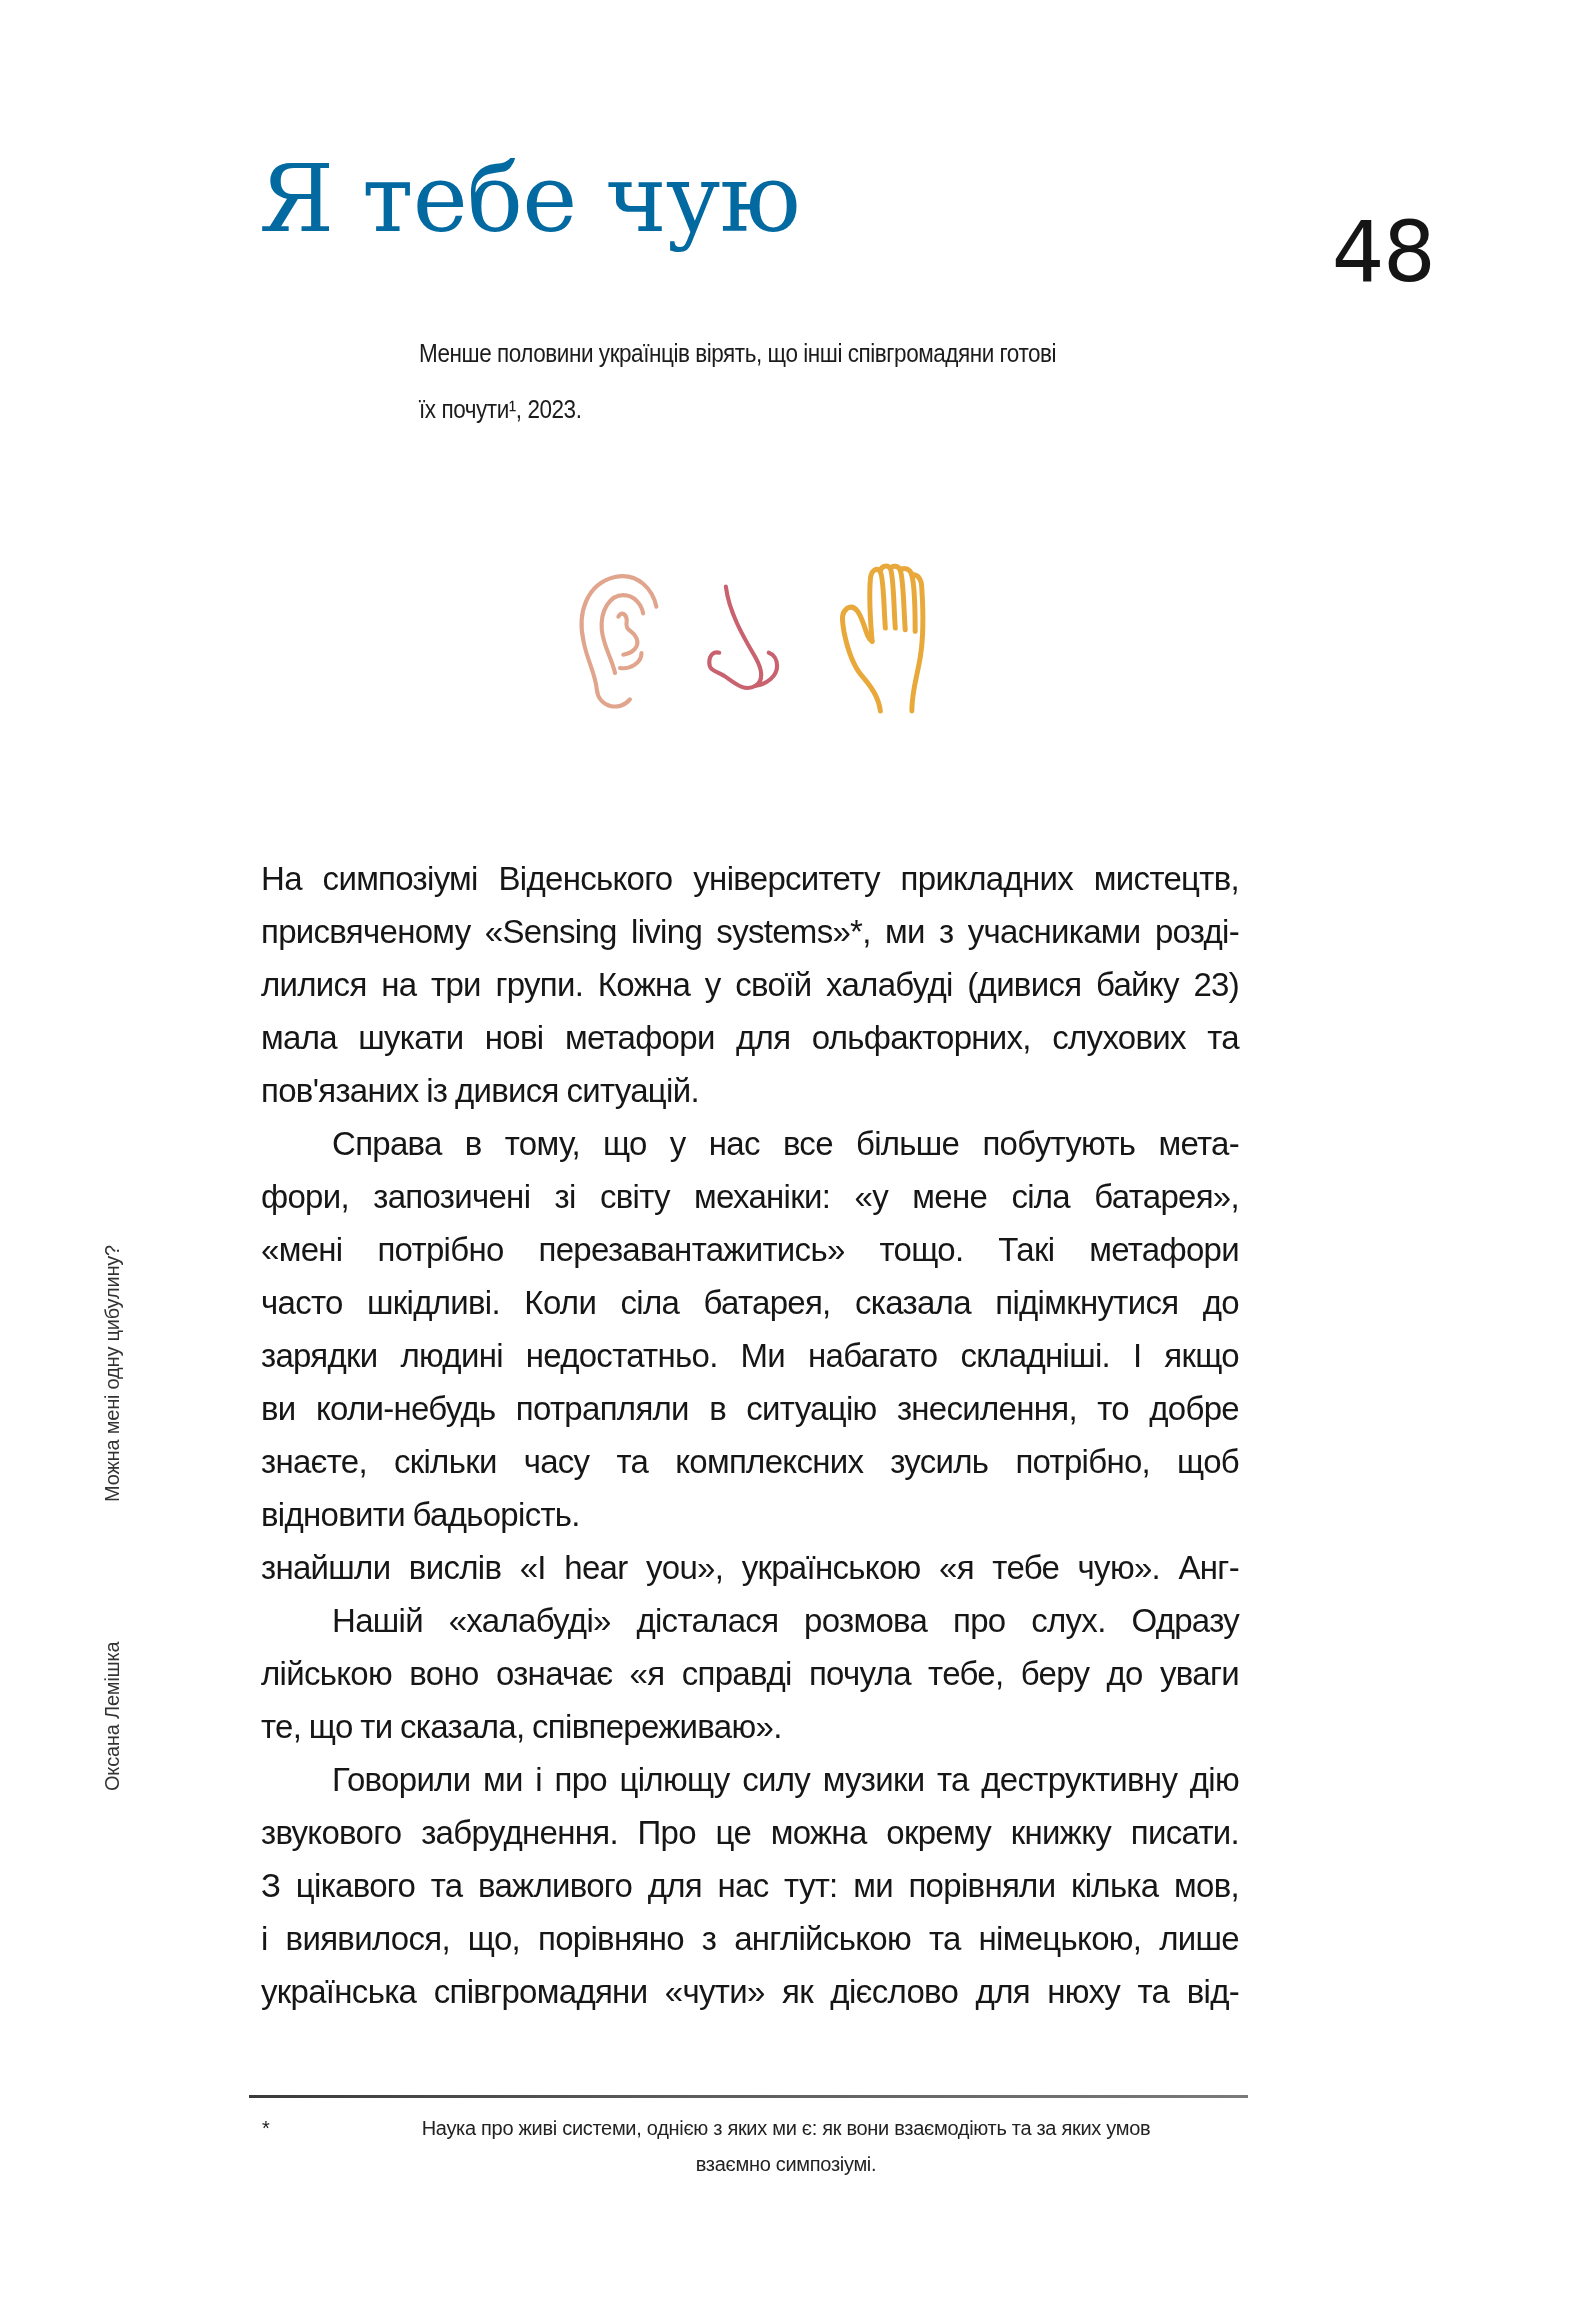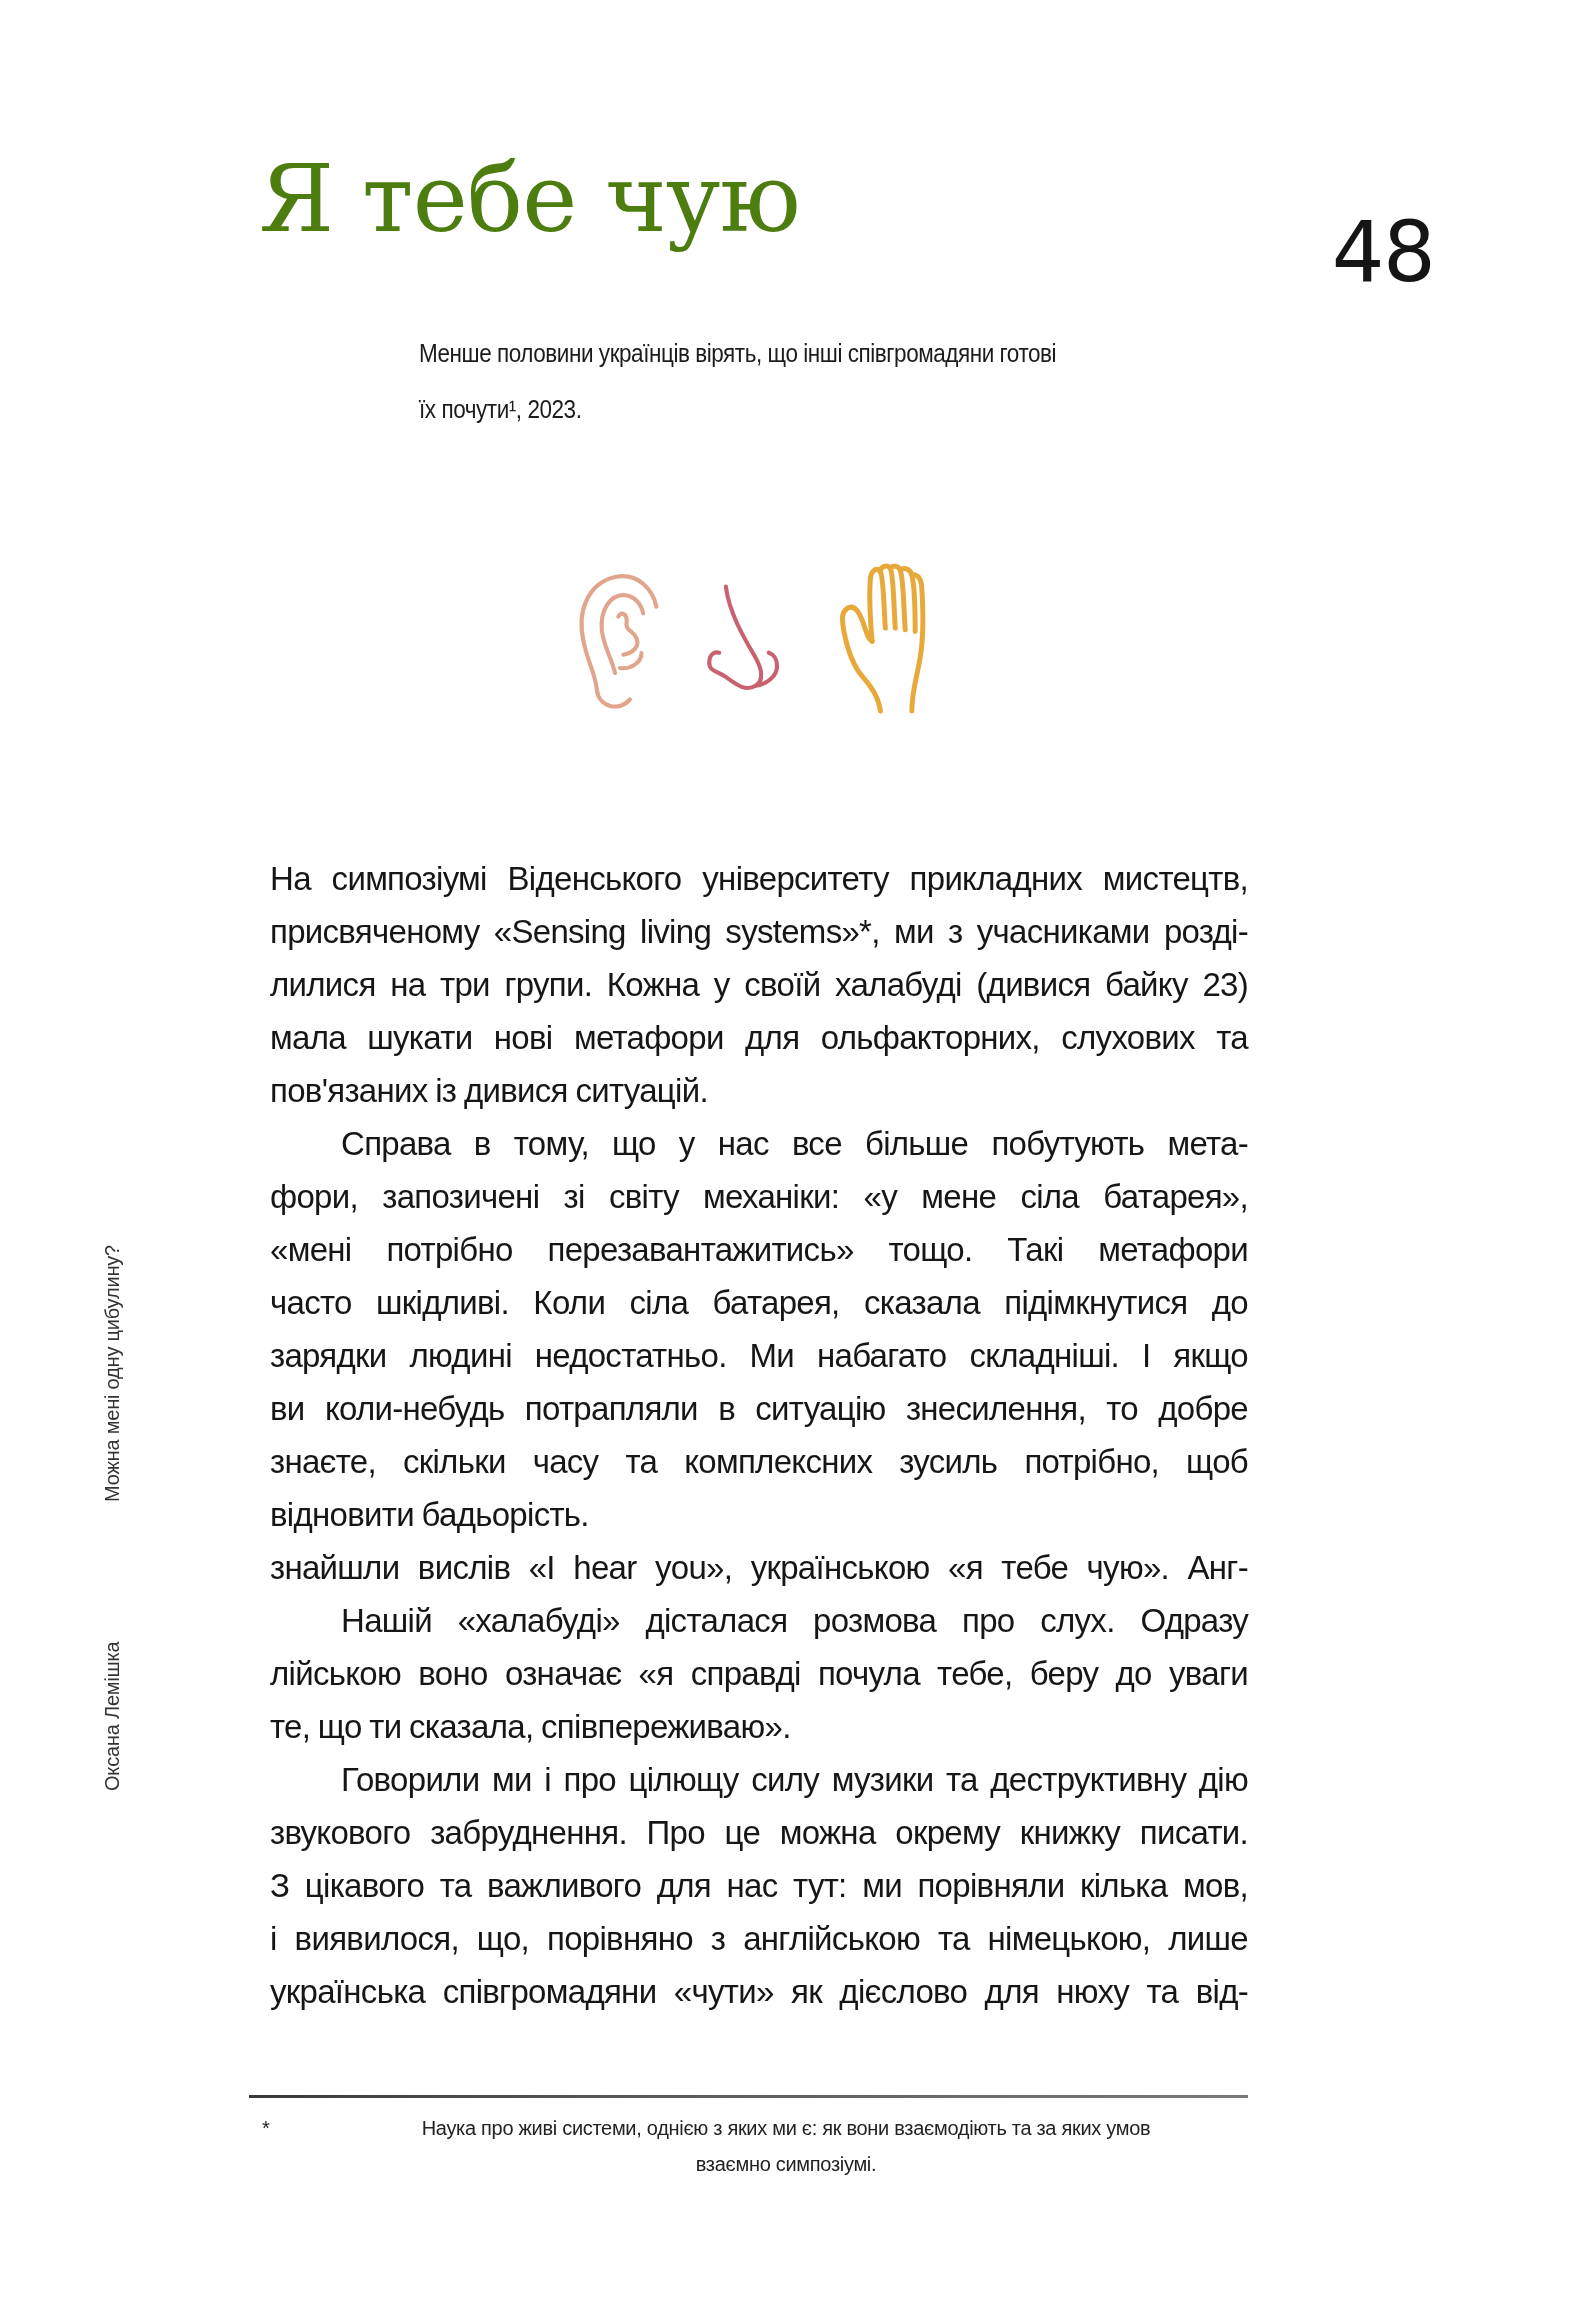--- a/index.html
+++ b/index.html
@@ -16,21 +16,21 @@
     }
     .page-title {
       position: absolute;
       left: 259px;
       top: 153px;
       font-family: "DejaVu Serif", "Liberation Serif", serif;
       font-size: 93px;
       font-weight: normal;
       letter-spacing: -0.8px;
       line-height: 1;
-      color: #4d7c0f;
+      color: #0369a1;
     }
     .page-number {
       position: absolute;
       right: 158px;
       top: 164px;
       font-family: "DejaVu Sans", "Liberation Sans", sans-serif;
       font-size: 83px;
       line-height: 1;
       color: #151515;
       letter-spacing: -1.7px;
@@ -56,21 +56,21 @@
       top: 555px;
       width: 381px;
       height: 166px;
     }
     .icons-row .icon {
       position: absolute;
       top: 0;
     }
     .body-text {
       position: absolute;
-      left: 270px;
+      left: 261px;
       top: 852px;
       width: 978px;
       font-family: "Liberation Sans", "DejaVu Sans", sans-serif;
       font-size: 33px;
       line-height: 53px;
       color: #161616;
       text-align: justify;
       text-align-last: left;
       letter-spacing: -0.7px;
       word-spacing: -0.8px;

